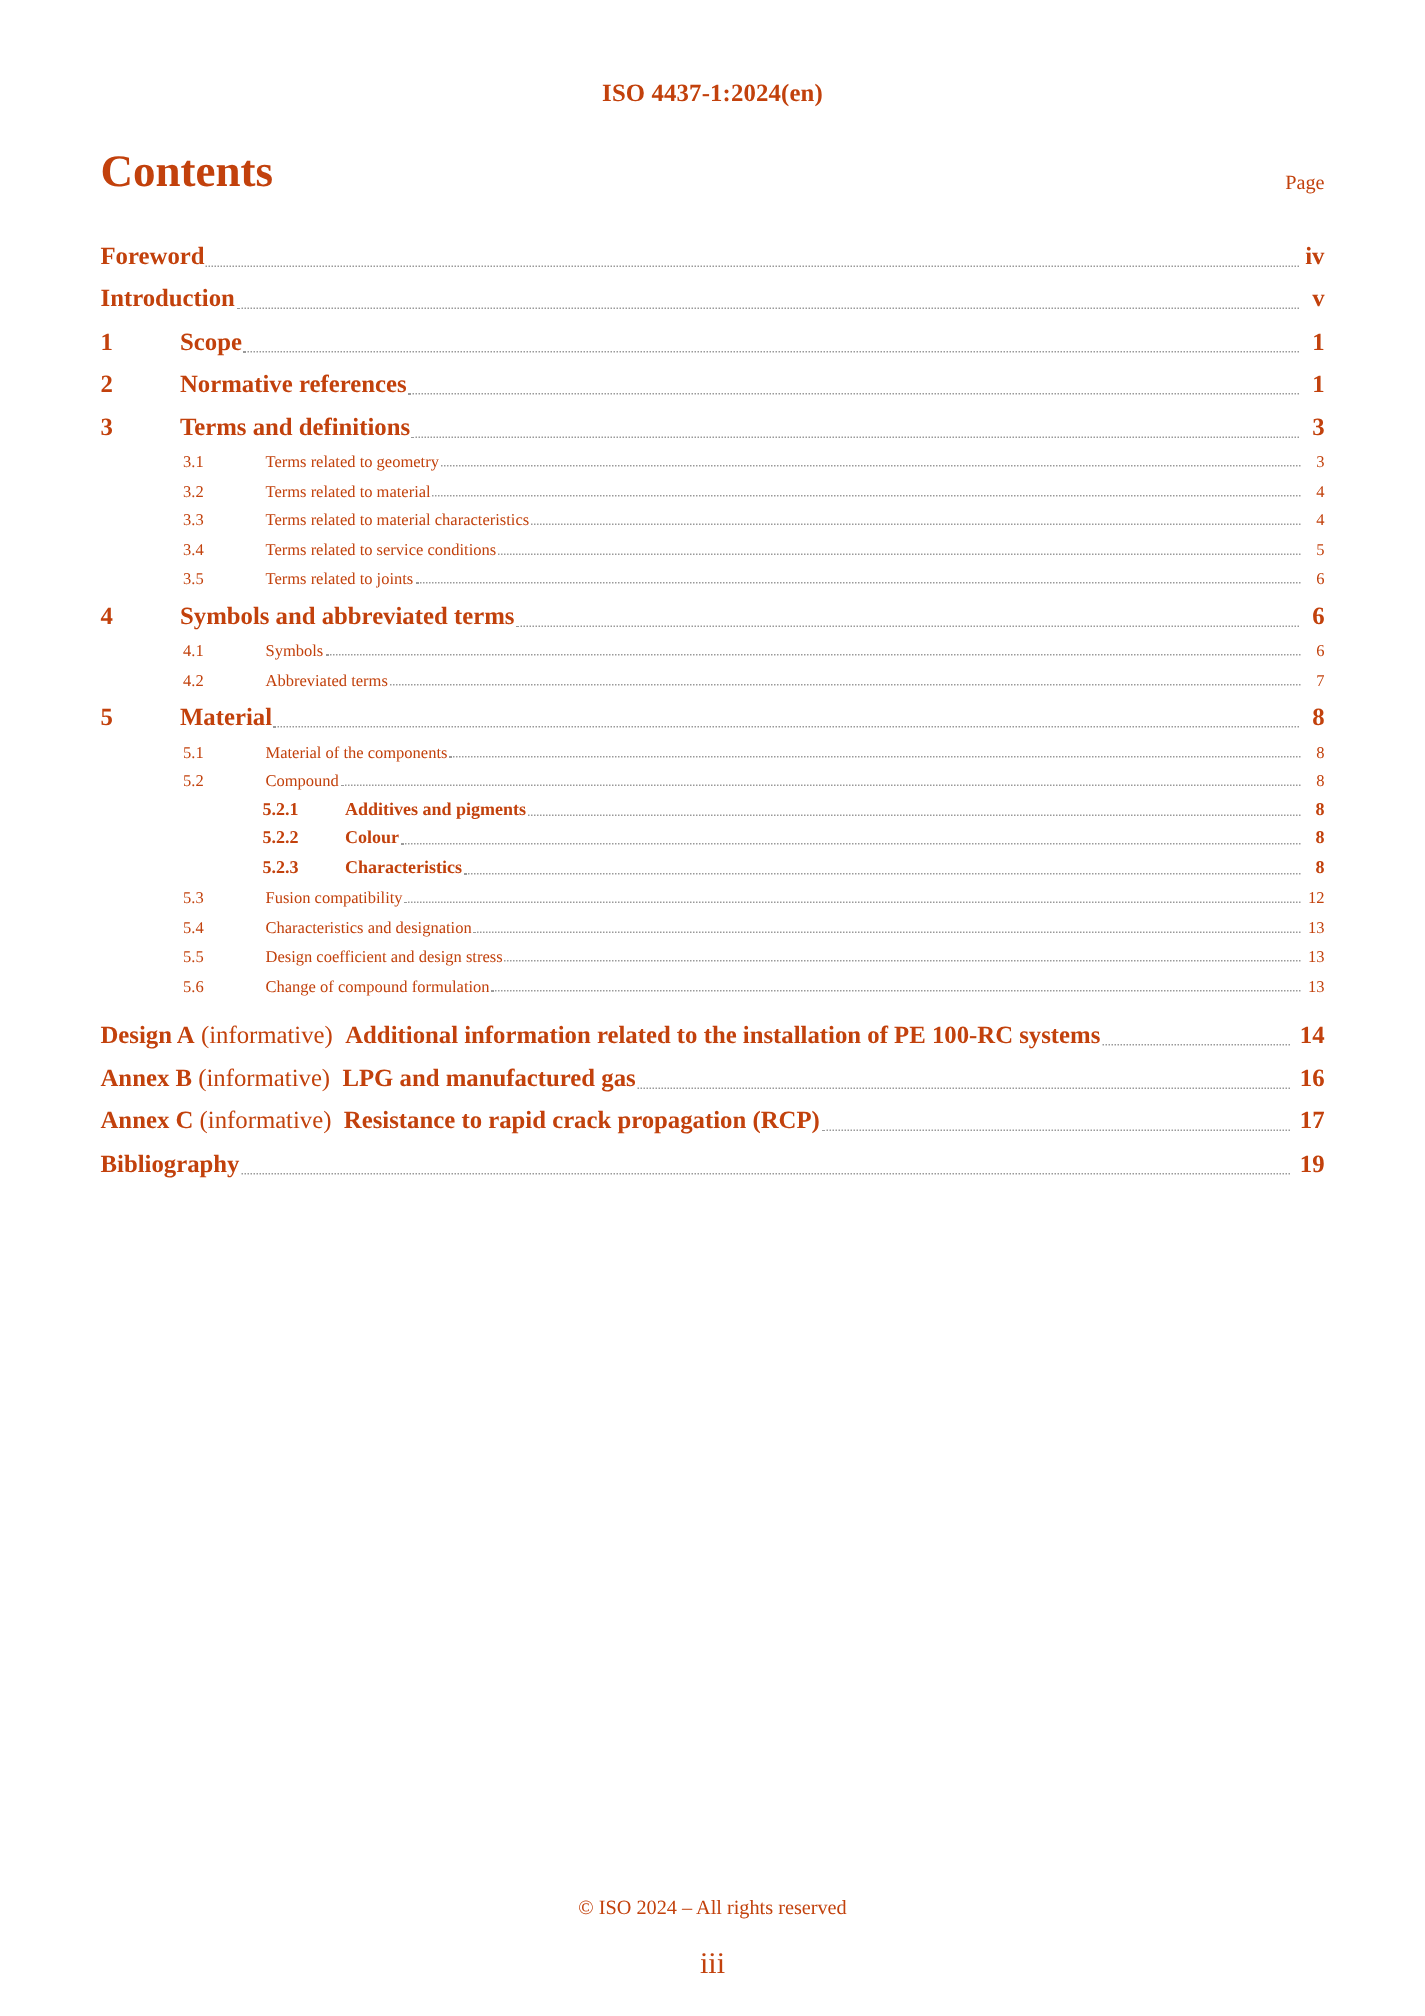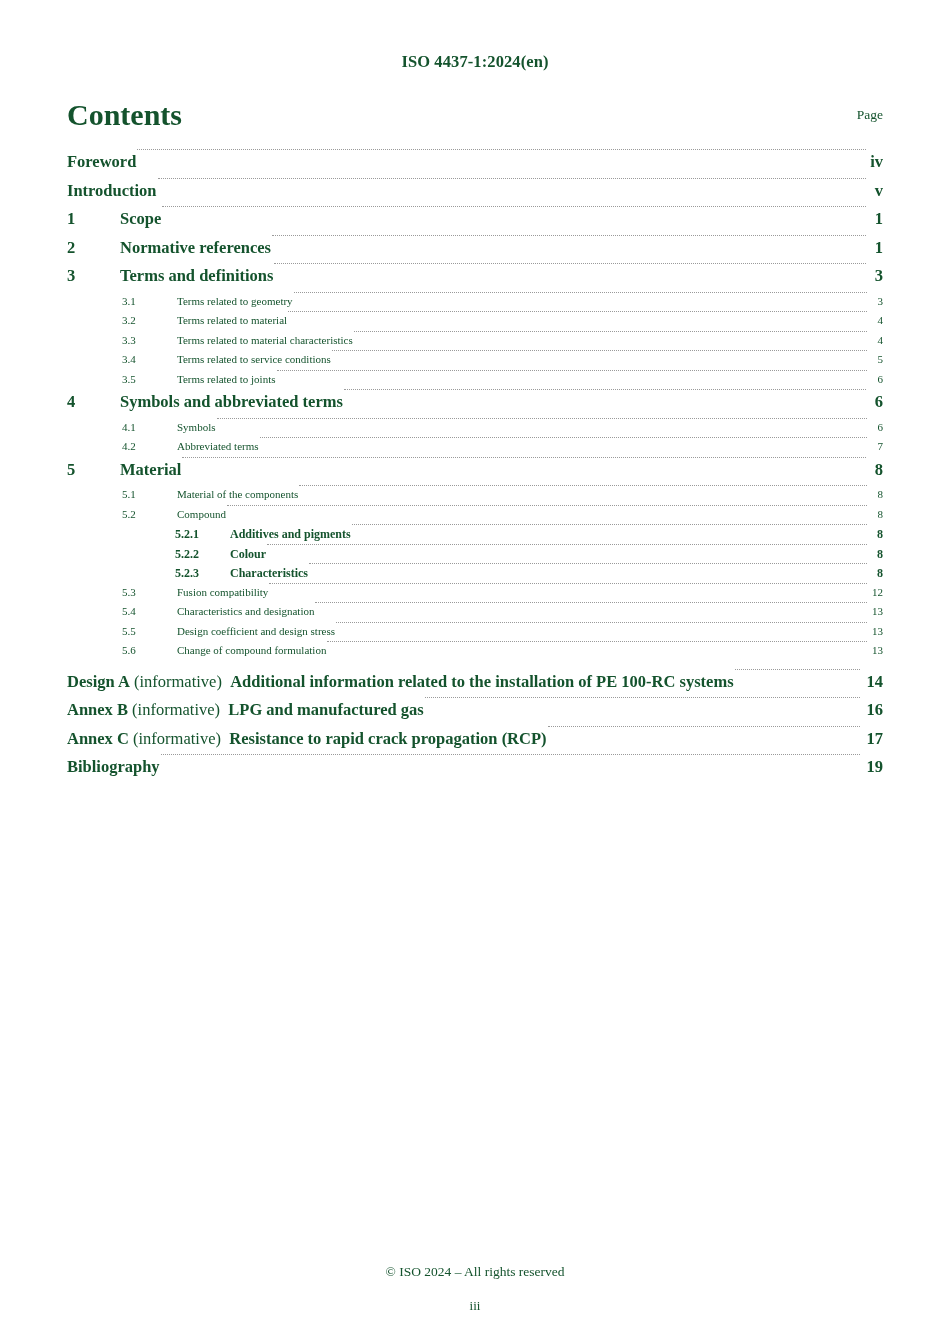--- a/index.html
+++ b/index.html
@@ -6,21 +6,21 @@
     margin: 0;
     padding: 0;
     background: #ffffff;
   }
   .page {
     position: relative;
     width: 950px;
     height: 1344px;
     background: #ffffff;
     font-family: "Liberation Serif", "DejaVu Serif", serif;
-    color: #14532d;
+    color: #c2410c;
     overflow: hidden;
   }
 
   
   .doc-header {
     position: absolute;
     top: 52px;
     left: 0;
     width: 950px;
     text-align: center;
@@ -29,21 +29,21 @@
     letter-spacing: 0.1px;
   }
 
   
   .toc-title-row {
     position: absolute;
     top: 100px;
     left: 67px;
     width: 816px;
     display: flex;
-    align-items: center;
+    align-items: flex-end;
     justify-content: space-between;
   }
   .toc-title {
     font-size: 30px;
     font-weight: bold;
     line-height: 1;
   }
   .page-label {
     font-size: 13.5px;
     font-weight: normal;
@@ -52,21 +52,21 @@
   
   .toc {
     position: absolute;
     top: 152px;
     left: 67px;
     width: 816px;
   }
 
   .toc-row {
     display: flex;
-    align-items: flex-start;
+    align-items: flex-end;
     width: 100%;
     white-space: nowrap;
   }
 
   
   .num {
     flex: 0 0 auto;
     text-align: left;
   }
   
@@ -152,21 +152,21 @@
     width: 950px;
     text-align: center;
     font-size: 13.5px;
   }
   .footer-pagenum {
     position: absolute;
     top: 1298px;
     left: 0;
     width: 950px;
     text-align: center;
-    font-size: 13px;
+    font-size: 20px;
   }
 </style>
 </head>
 <body>
 
 <div class="page">
 
   <div class="doc-header">ISO 4437-1:2024(en)</div>
 
   <div class="toc-title-row">

